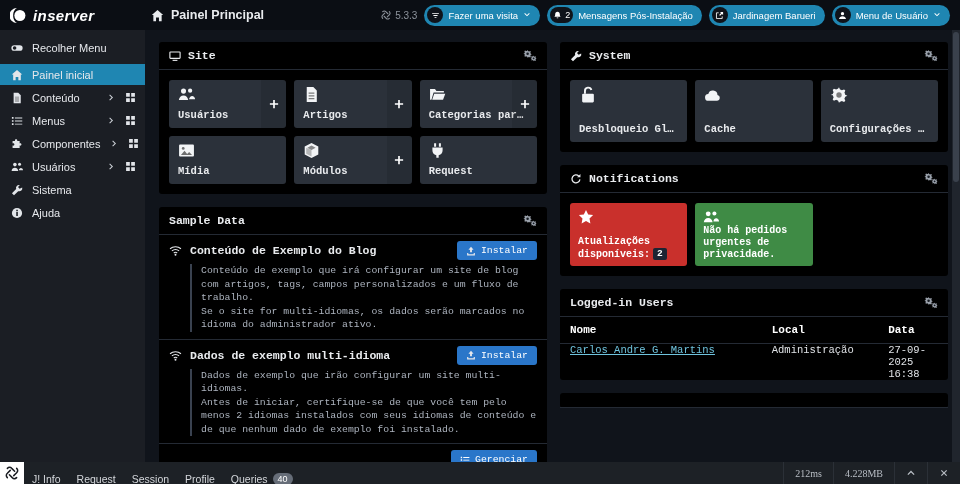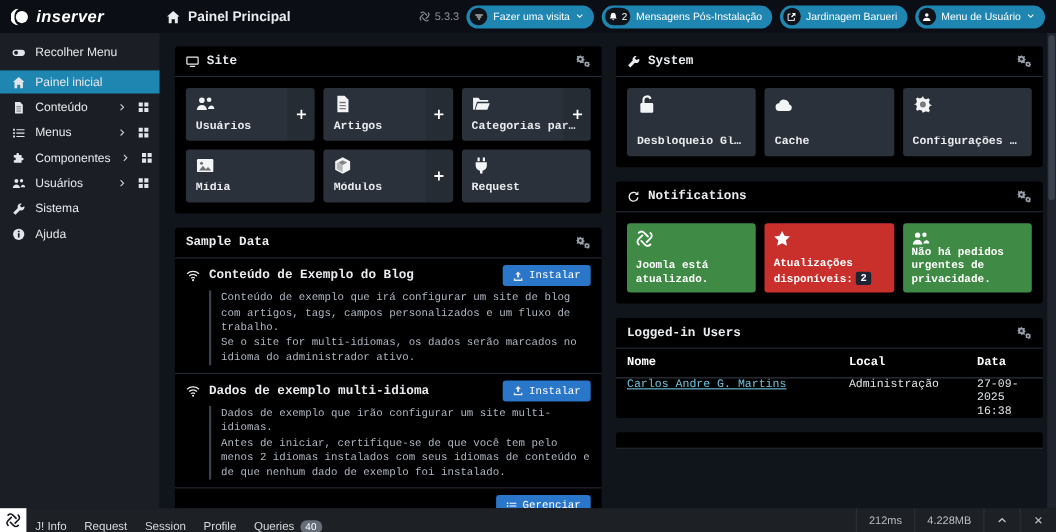--- a/index.html
+++ b/index.html
@@ -97,21 +97,21 @@
 
   
   .statusbar { position:absolute; bottom:0; left:0; right:0; height:22px; background:#1d2126;
     display:flex; align-items:center; font-size:10.5px; color:#d4d7db; z-index:7; }
   .sb-logo { width:24px; height:22px; background:#fff; color:#181b20; display:flex;
     align-items:center; justify-content:center; font-size:14px; cursor:pointer; }
   .sb-item { padding:0 8px; cursor:pointer; white-space:nowrap; display:flex; align-items:center;margin-top:12px; }
   .q-badge { background:#666d78; color:#fff; border-radius:8px; font-size:9px; padding:1px 5px; margin-left:5px; }
   .sb-right { margin-left:auto; display:flex; align-items:stretch; height:100%; }
   .sb-rcell { padding:0 11px; display:flex; align-items:center; color:#b9bec5; border-left:1px solid #2b3037;
-    cursor:pointer; font-size:10px; }
+    cursor:pointer; font-size:10px;font-family:Liberation Serif, serif; }
   .sb-rcell .ico { font-size:10px; }
 
   
   .scrollstrip { position:absolute; right:0; top:30px; bottom:22px; width:8px; background:#20252d; z-index:4; }
   .scrollthumb { position:absolute; top:2px; left:1px; width:6px; height:150px; background:#3a414c; border-radius:3px; }
 </style>
 </head>
 <body>
 
 <header class="topbar">
@@ -580,28 +580,20 @@
                 <circle cx="8" cy="8" r="2.2" fill="#161b23"></circle>
               </g>
               <g transform="translate(10,8) scale(0.55)">
                 <path d="M8 1.2l.9 1.9c.6.1 1.1.4 1.6.7l2-.8 1.1 1.1-.8 2c.3.5.6 1 .7 1.6l1.9.9-1.9.9c-.1.6-.4 1.1-.7 1.6l.8 2-1.1 1.1-2-.8c-.5.3-1 .6-1.6.7L8 14.8l-.9-1.9c-.6-.1-1.1-.4-1.6-.7l-2 .8-1.1-1.1.8-2c-.3-.5-.6-1-.7-1.6L.6 8l1.9-.9c.1-.6.4-1.1.7-1.6l-.8-2 1.1-1.1 2 .8c.5-.3 1-.6 1.6-.7z"></path>
                 <circle cx="8" cy="8" r="2.2" fill="#161b23"></circle>
               </g>
             </svg>
           </span>
       </div>
       <div class="panel-body tiles">
-        <div class="n-tile" data-color="green">
-          <span class="t-ico ico">
-              <svg viewBox="0 0 16 16" fill="none" stroke="currentColor" stroke-width="1.7" stroke-linecap="round">
-                <path d="M2.7 13.3c-1.6-1.6-1.6-3.5 0-5L6 5M13.3 2.7c1.6 1.6 1.6 3.5 0 5L10 11M2.7 2.7c1.6-1.6 3.5-1.6 5 0L11 6M13.3 13.3c-1.6 1.6-3.5 1.6-5 0L5 10"></path>
-              </svg>
-            </span>
-          <span class="t-lbl">Joomla está atualizado.</span>
-        </div>
         <div class="n-tile" data-color="red">
           <span class="t-ico ico">
               <svg viewBox="0 0 16 16" fill="currentColor">
                 <path d="M8 .9l2.2 4.5 4.9.7-3.6 3.4.9 4.9L8 12.1l-4.4 2.3.9-4.9L.9 6.1l4.9-.7z"></path>
               </svg>
             </span>
           <span class="t-lbl"><span>Atualizações disponíveis:</span><span class="n-badge">2</span></span>
         </div>
         <div class="n-tile" data-color="green">
           <span class="t-ico ico">

